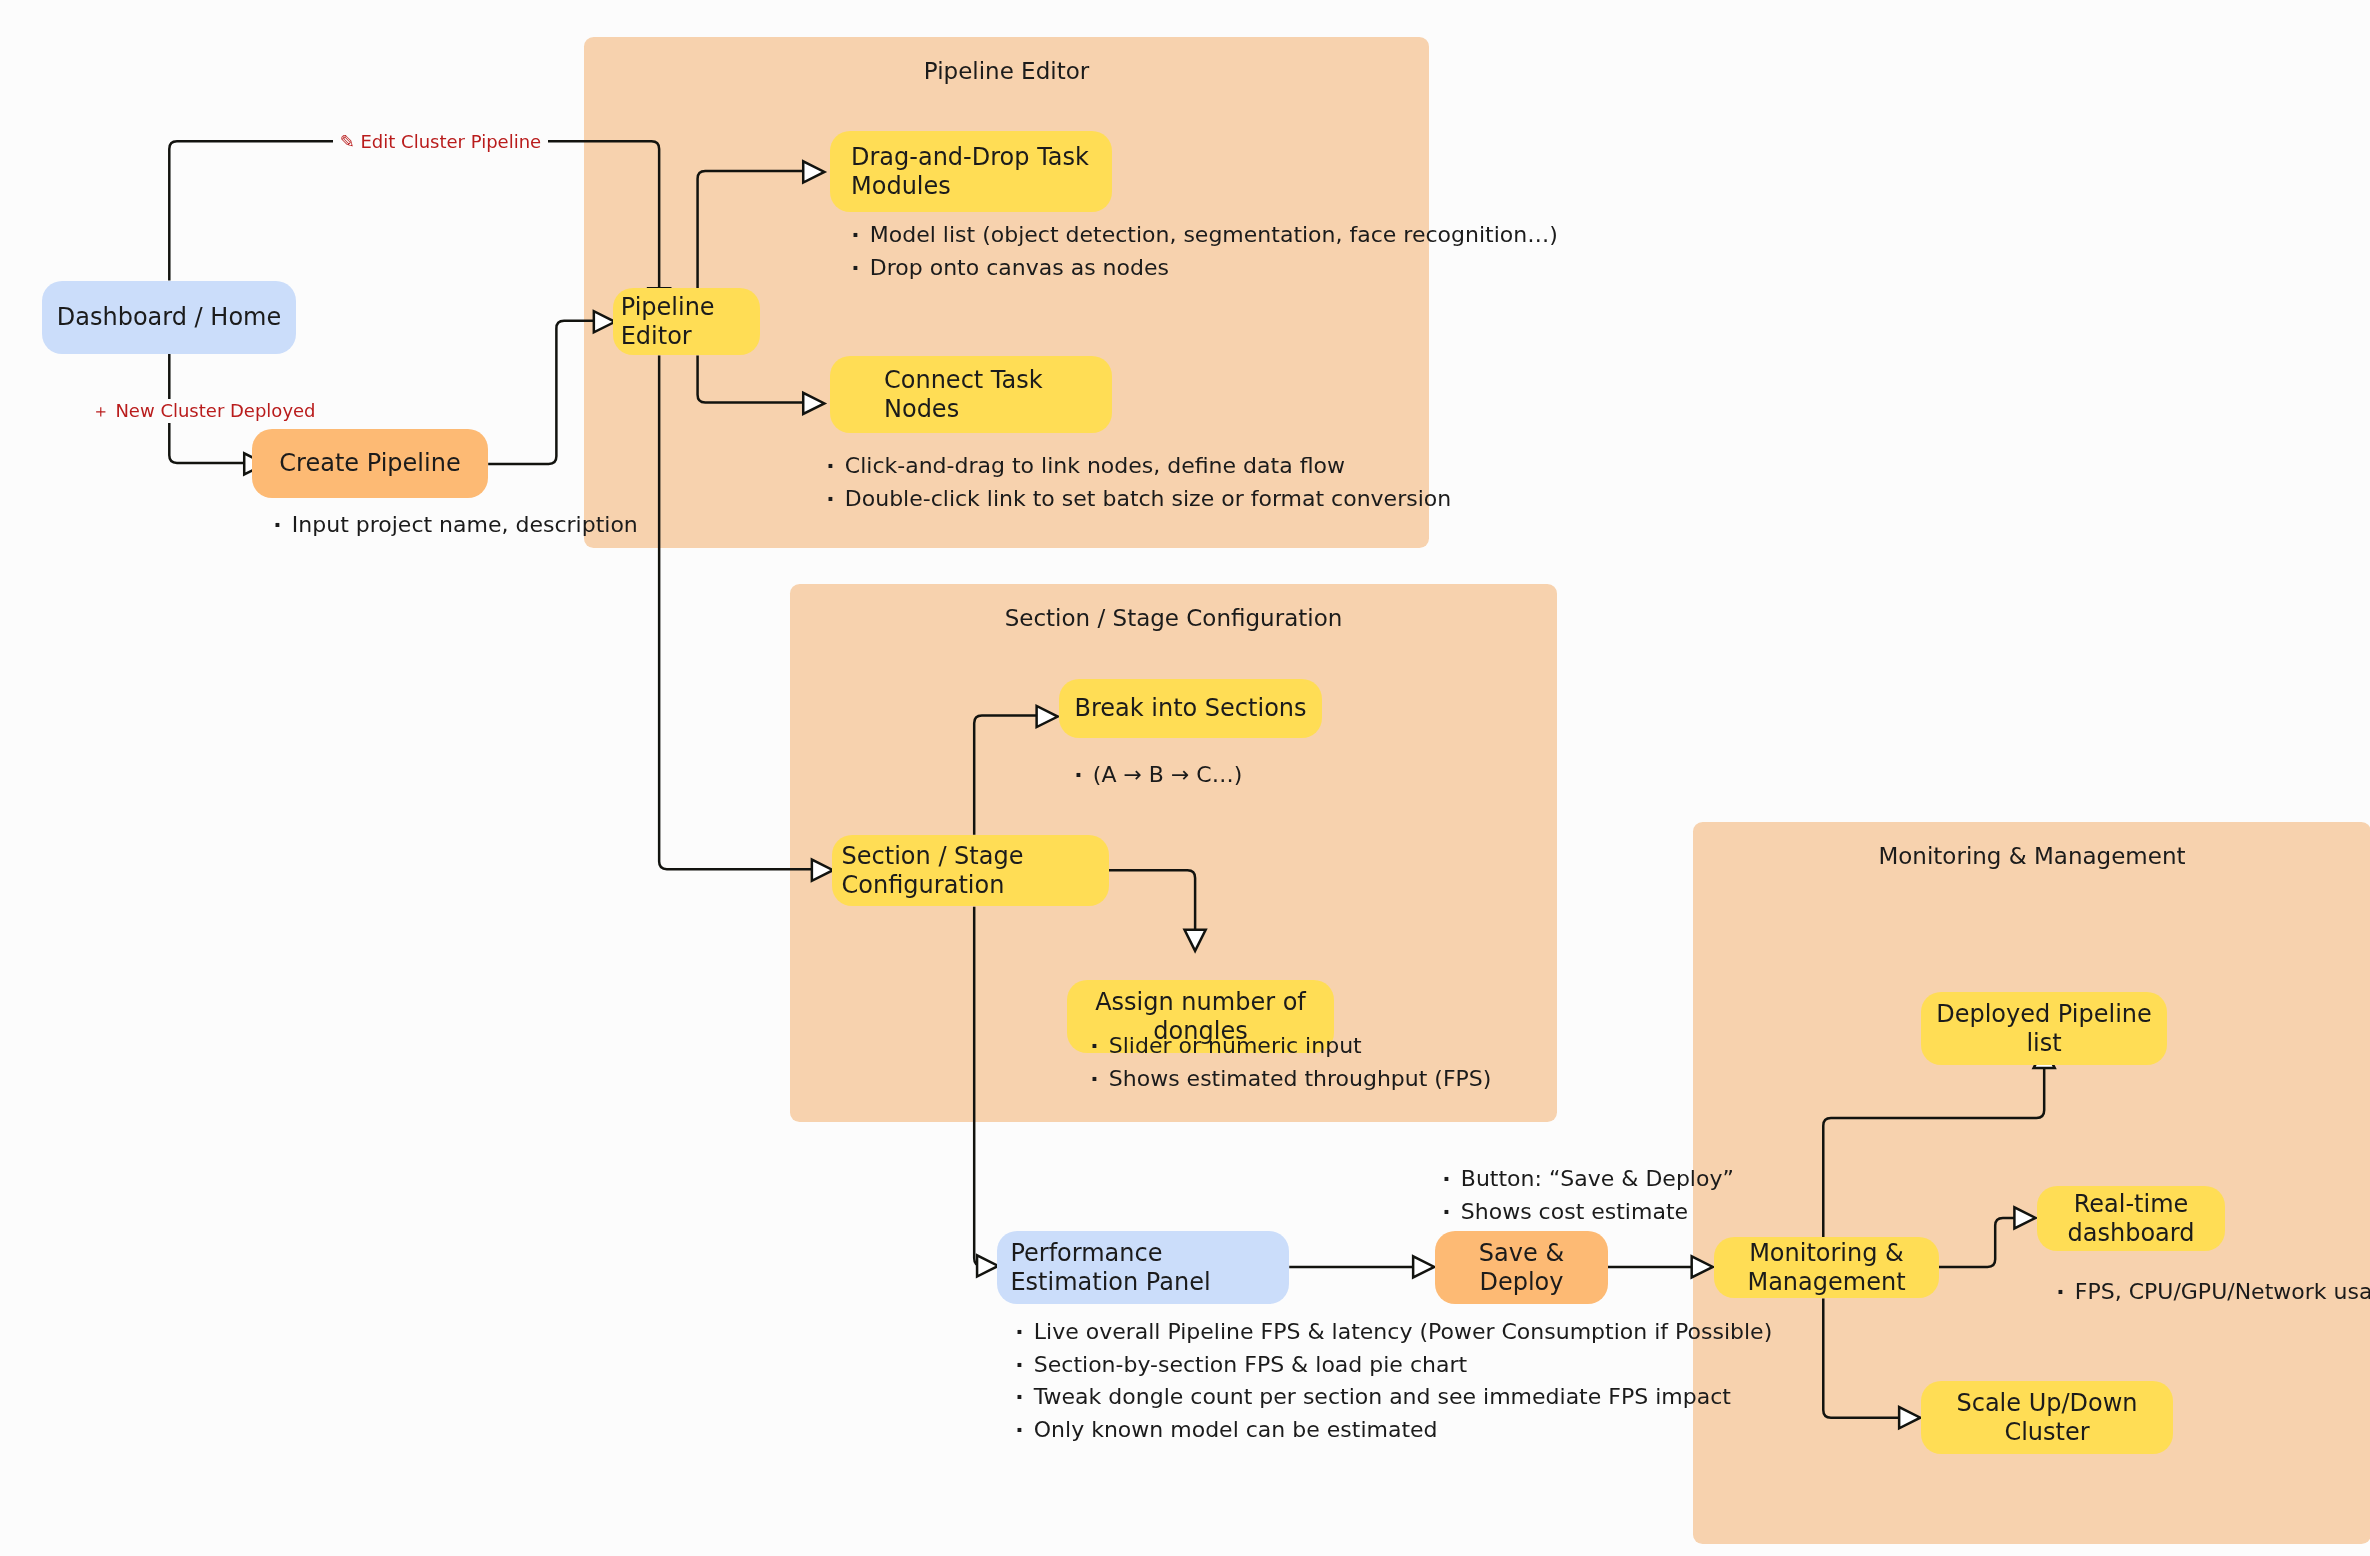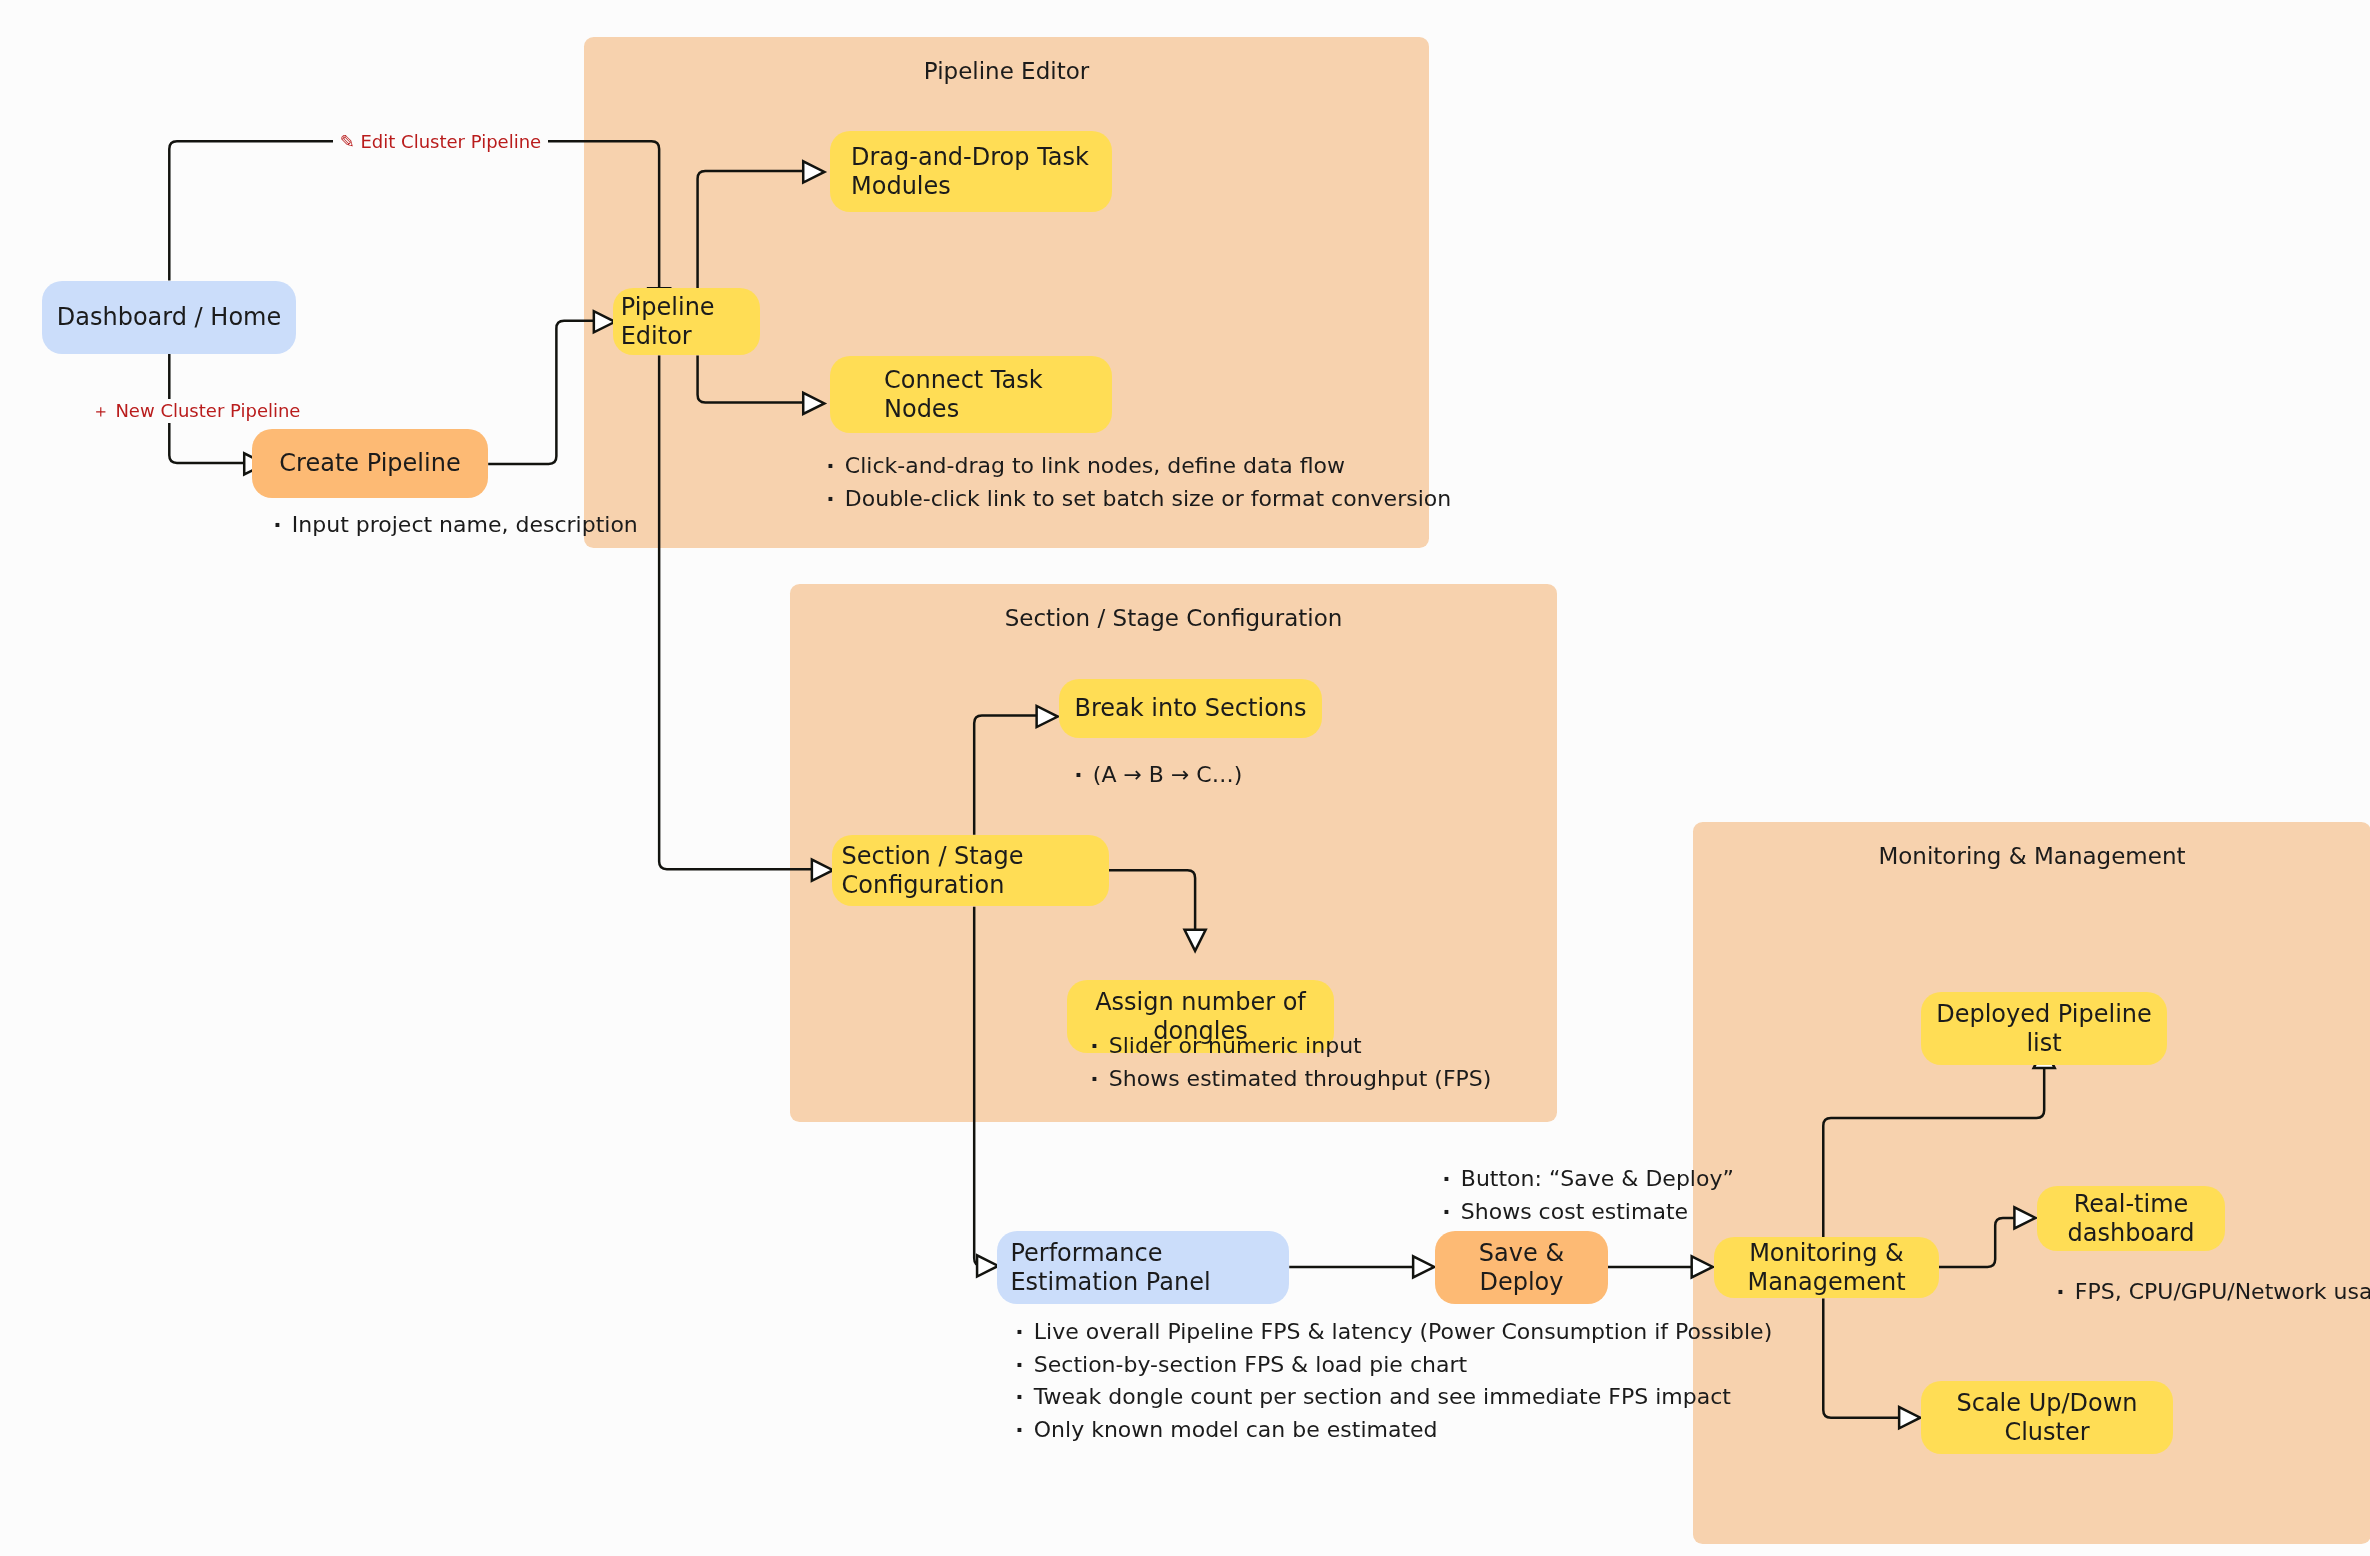--- a/index.html
+++ b/index.html
@@ -79,32 +79,36 @@
     <polygon points="2117,1112 2139,1112 2128,1090"></polygon>
 
     <path d="M2018,1319 L2069,1319 Q2077,1319 2077,1311 L2077,1276 Q2077,1268 2085,1268 L2097,1268"></path>
     <polygon points="2097,1257 2097,1279 2119,1268"></polygon>
 
     <path d="M1898,1352 L1898,1468 Q1898,1476 1906,1476 L1977,1476"></path>
     <polygon points="1977,1465 1977,1487 1999,1476"></polygon>
   </svg>
 
   <div class="edgelabel" style="left:333px;top:131px;">✎ Edit Cluster Pipeline</div>
-  <div class="edgelabel" style="left:85px;top:399px;">＋ New Cluster Pipeline</div>
+  <div class="edgelabel" style="left:85px;top:399px;">＋ New Cluster Deployed</div>
 
   <div class="node blue ctr" style="left:42px;top:281px;width:254px;height:73px;">Dashboard / Home</div>
 
   <div class="node purple ctr" style="left:252px;top:429px;width:236px;height:69px;">Create Pipeline</div>
   <div class="bullets" style="left:267px;top:509px;">
     <div>Input project name, description</div>
   </div>
 
   <div class="node yellow lft" style="left:613px;top:288px;width:147px;height:67px;padding-left:7.7px;">Pipeline Editor</div>
 
   <div class="node yellow lft" style="left:830px;top:131px;width:282px;height:81px;padding-left:21px;">Drag-and-Drop Task Modules</div>
+  <div class="bullets" style="left:845px;top:219px;">
+    <div>Model list (object detection, segmentation, face recognition…)</div>
+    <div>Drop onto canvas as nodes</div>
+  </div>
 
   <div class="node yellow lft" style="left:830px;top:356px;width:282px;height:77px;padding-left:54px;">Connect Task Nodes</div>
   <div class="bullets" style="left:820px;top:450px;">
     <div>Click-and-drag to link nodes, define data flow</div>
     <div>Double-click link to set batch size or format conversion</div>
   </div>
 
   <div class="node yellow lft" style="left:832px;top:835px;width:277px;height:71px;padding-left:9.6px;">Section / Stage Configuration</div>
 
   <div class="node yellow ctr" style="left:1059px;top:679px;width:263px;height:59px;">Break into Sections</div>

